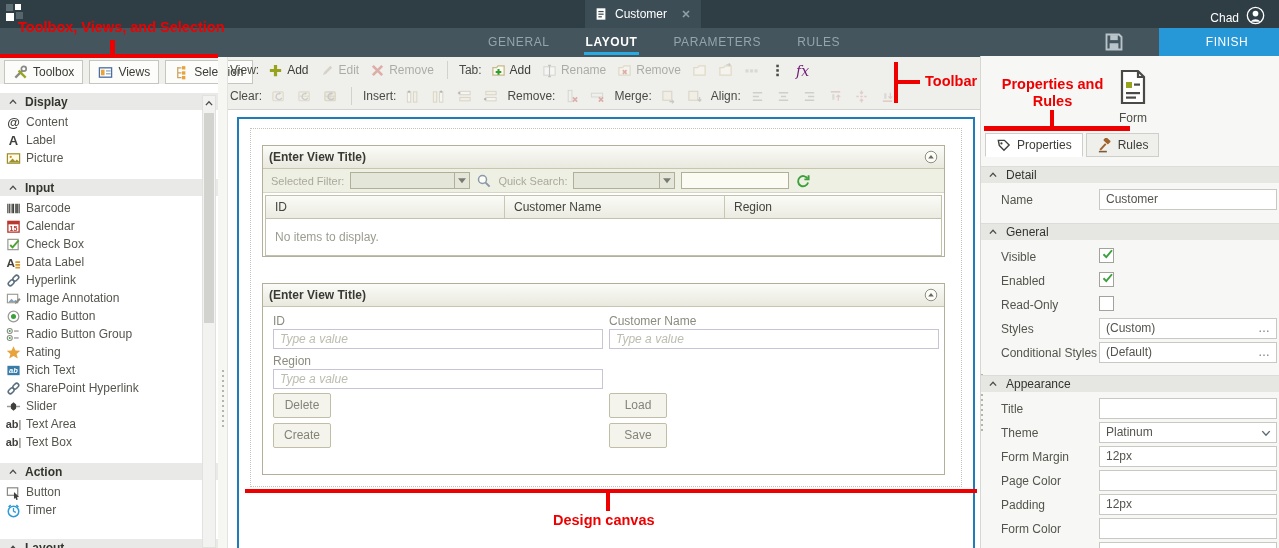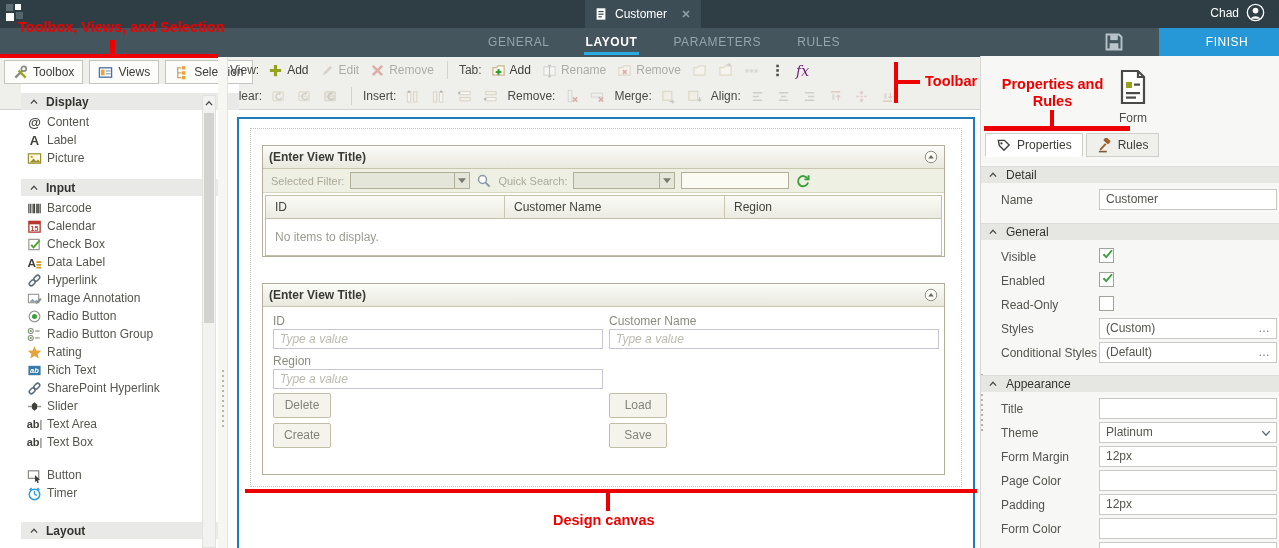--- a/index.html
+++ b/index.html
@@ -12,21 +12,21 @@
   .logo i { position:absolute; }
   .logo .s1{ left:0; top:0; width:7px; height:7px; background:#5d6d74;}
   .logo .s2{ left:9px; top:0; width:6px; height:6px; background:#ffffff;}
   .logo .s3{ left:0; top:9px; width:8px; height:8px; background:#ffffff;}
   .logo .s4{ left:10px; top:8px; width:7px; height:7px; background:#55656c;}
   .doc-tab { position:absolute; left:585px; top:0; width:116px; height:28px; background:#3d4d55;
              display:flex; align-items:center; gap:7px; padding:0 9px; }
   .doc-tab .ic { width:14px; height:16px; }
   .doc-tab .lbl { color:#fff; font-size:12px; flex:1; }
   .doc-tab .x { width:12px; height:12px; cursor:pointer; }
-  .user { position:absolute; right:14px; top:0; height:25px; display:flex; align-items:center; gap:7px; }
+  .user { position:absolute; right:14px; top:0; height:25px; display:flex; align-items:flex-end; gap:7px; }
   .user .nm { color:#fff; font-size:12px; }
   .user .av { width:19px; height:19px; }
 
   .navbar { position:absolute; left:0; top:28px; width:1279px; height:29px; background:#45555d; }
   .nav-tabs { position:absolute; left:488px; top:0; height:29px; display:flex; gap:36px; align-items:center; }
   .nav-tab { position:relative; font-size:12px; letter-spacing:.6px; color:#94a5ad; height:29px;
              line-height:29px; cursor:pointer; }
   .nav-tab.active { color:#ffffff; font-weight:bold; }
   .nav-tab.active::after { content:""; position:absolute; left:-2px; right:-2px; bottom:2px; height:3px; background:#29abe2; }
   .saveic { position:absolute; left:1104px; top:32px; width:20px; height:20px; cursor:pointer; }
@@ -42,21 +42,21 @@
   .tb-row { position:absolute; left:230px; display:flex; align-items:center; gap:7px; height:26px; }
   .tb-row.r1 { top:0; }
   .tb-row.r2 { top:26px; }
   .tb-lbl { font-size:12px; color:#4a4a45; }
   .tb-btn { display:flex; align-items:center; gap:4px; font-size:12px; color:#3c3c38; cursor:pointer; padding:2px 2px; }
   .tb-btn .ic { width:15px; height:15px; display:inline-block; }
   .tb-btn.disabled { opacity:.38; cursor:default; }
   .tb-sep { width:1px; height:18px; background:#d2d2cc; margin:0 4px; }
 
   
-  .sidebar { position:absolute; left:0; top:84px; width:218px; height:464px; background:#fff; overflow:hidden;margin-left:21px; }
+  .sidebar { position:absolute; left:0; top:84px; width:218px; height:464px; background:#fff; overflow:hidden; }
   .sb-section { margin-top:10px; }
   .sb-section:first-child { margin-top:9px; }
   .sb-section:last-child { margin-top:18px; }
   .sb-head { height:17px; background:#e9e9e7; display:flex; align-items:center; gap:7px; padding-left:8px;
              font-size:12px; font-weight:bold; color:#34342f; cursor:pointer; }
   .sb-head .ic { width:10px; height:10px; }
   .sb-items { padding:3px 0 2px 0; }
   .sb-item { height:18px; display:flex; align-items:center; gap:5px; padding-left:6px; font-size:12px;
              color:#56564f; cursor:pointer; }
   .sb-item .ic { width:15px; height:15px; display:flex; align-items:center; justify-content:center; }
@@ -644,20 +644,28 @@
           </div>
           <div class="sb-item">
             <span class="ic">
               <b style="color:#3f3f3b;font-size:11px">ab<span style="font-weight:400;color:#55554f">|</span></b>
             </span>
             <span>Text Box</span>
           </div>
         </div>
       </div>
       <div class="sb-section">
+        <div class="sb-head">
+          <span class="ic">
+            <svg viewBox="0 0 16 16" style="width: 100%; height: 100%; display: block;">
+              <path d="M3 10.5 L8 5.2 L13 10.5" fill="none" stroke="#4a4a46" stroke-width="2"></path>
+            </svg>
+          </span>
+          <span>Action</span>
+        </div>
         <div class="sb-items">
           <div class="sb-item">
             <span class="ic">
               <svg viewBox="0 0 16 16" style="width: 100%; height: 100%; display: block;">
                 <rect x="1.5" y="3" width="11" height="8" fill="#fff" stroke="#8a8a84" stroke-width="1.3"></rect>
                 <path d="M8.5 7.5 L14 12.8 L11.6 13 L12.6 15.4 L11 16 L10 13.6 L8.5 15 Z" fill="#3f3f3b"></path>
               </svg>
             </span>
             <span>Button</span>
           </div>

